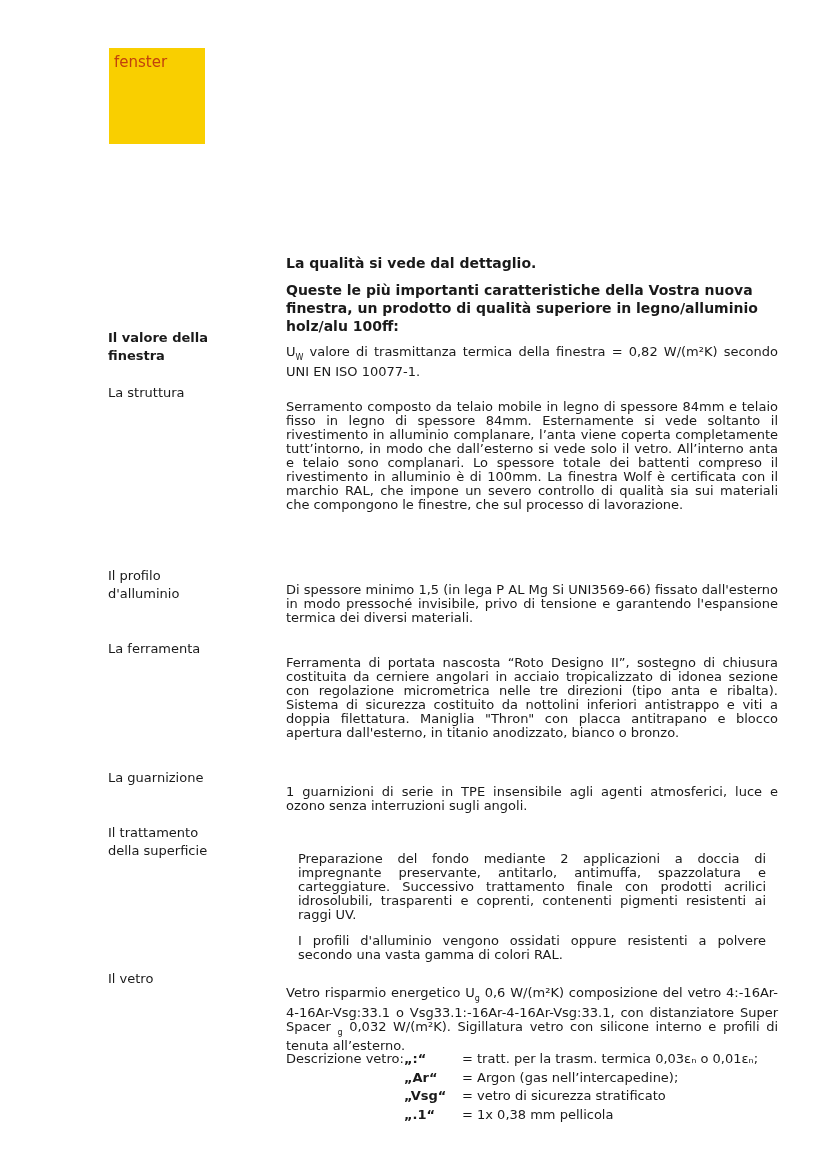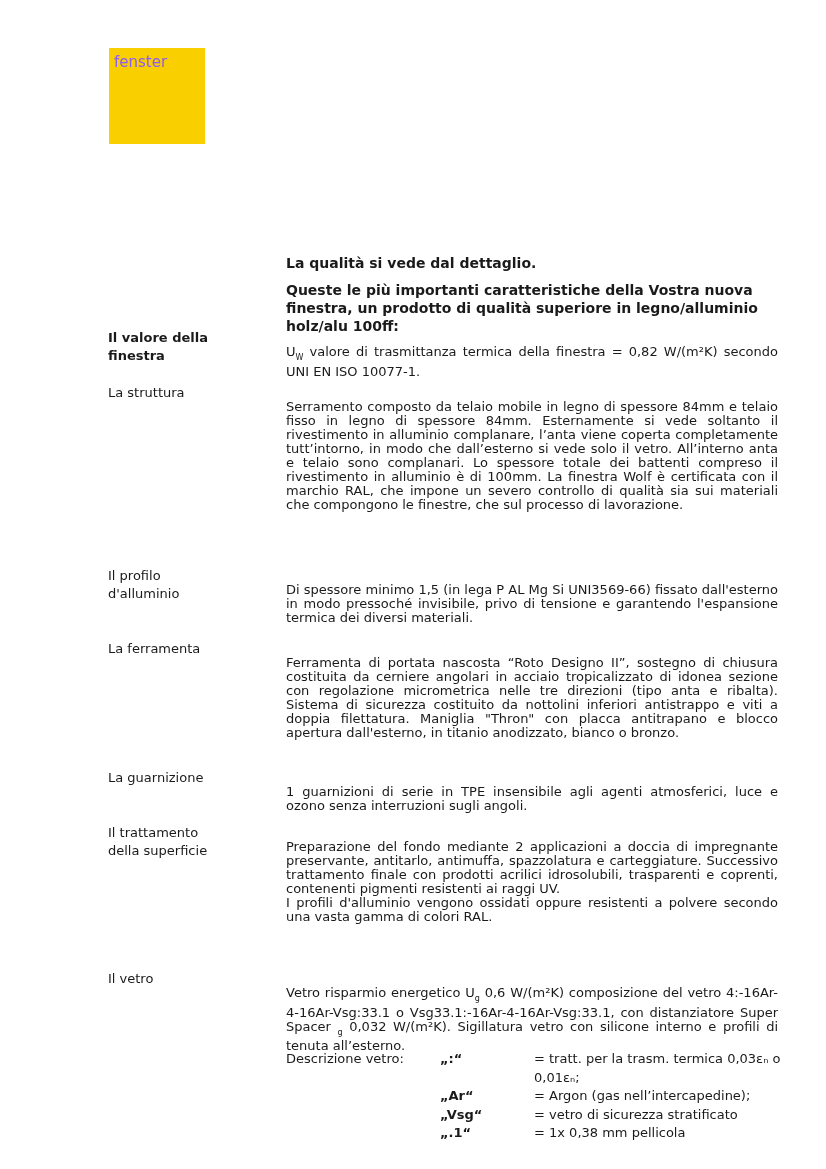--- a/index.html
+++ b/index.html
@@ -1,31 +1,31 @@
 <!DOCTYPE html>
 <html><head>
 <meta charset="utf-8">
 <style>
   html, body { margin: 0; padding: 0; background: #ffffff; }
   body { width: 826px; height: 1169px; position: relative; overflow: hidden;
          font-family: "DejaVu Sans", sans-serif; color: #1a1a1a; }
   .logo { position: absolute; left: 109px; top: 48px; width: 168px; height: 96px; }
   .logo-yellow { position: absolute; left: 0; top: 0; width: 96px; height: 96px; background: #f9cf00; }
-  .logo-fenster { position: absolute; left: 5px; top: 5px; font-size: 15px; color: #8b5cf6; }
+  .logo-fenster { position: absolute; left: 5px; top: 5px; font-size: 15px; color: #c2410c; }
   .logo-wolf { position: absolute; left: 54px; top: 50px; font-size: 37px; font-weight: bold;
                color: #111; letter-spacing: -1px; font-family: "DejaVu Sans", sans-serif; }
   .intro { position: absolute; left: 286px; top: 246px; width: 492px; font-weight: bold; font-size: 14px; margin-top: 8px; }
   .intro p { margin: 0 0 9px 0; line-height: 18px; }
   .section { position: absolute; left: 108px; width: 670px; font-size: 13px; }
   .label { position: absolute; left: 0; top: 0; width: 170px; line-height: 18px; }
   .text { position: absolute; left: 178px; top: 16px; width: 492px; line-height: 14px;
           text-align: justify; }
-  .text p { margin: 0; }
+  .text p { margin: 12px; }
   .desc { position: absolute; left: 286px; top: 1050px; width: 500px; font-size: 13px; line-height: 18.5px; }
-  .desc-row { display: flex; gap: 36px; }
+  .desc-row { display: flex; }
   .desc-lead { width: 118px; }
   .desc-key { width: 58px; }
   .desc-key b { font-weight: bold; }
   .desc-val { flex: 1; }
   sub { font-size: 8px; }
 </style>
 </head>
 <body>
 
 <div class="logo">

